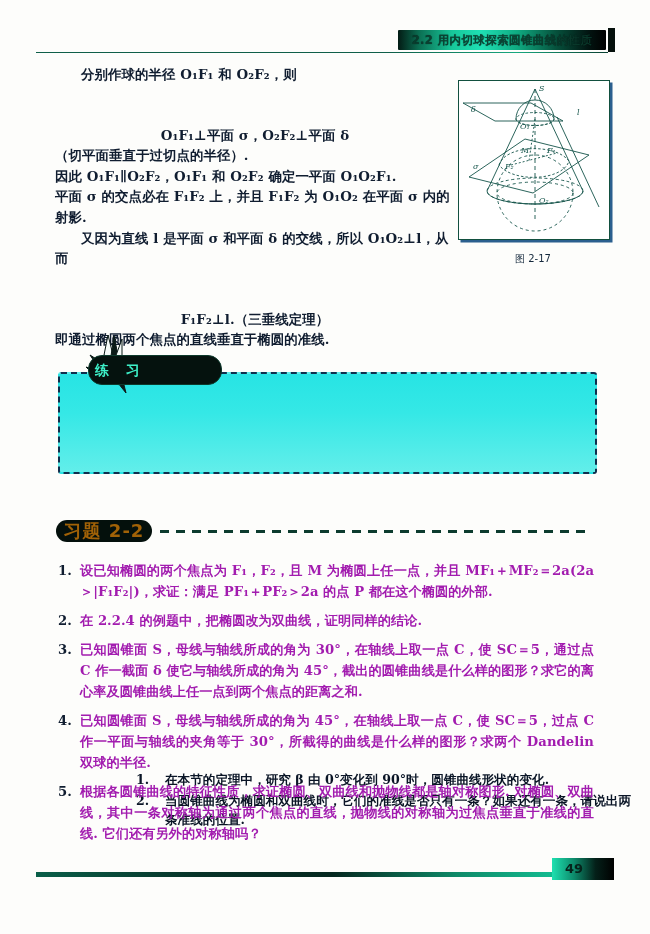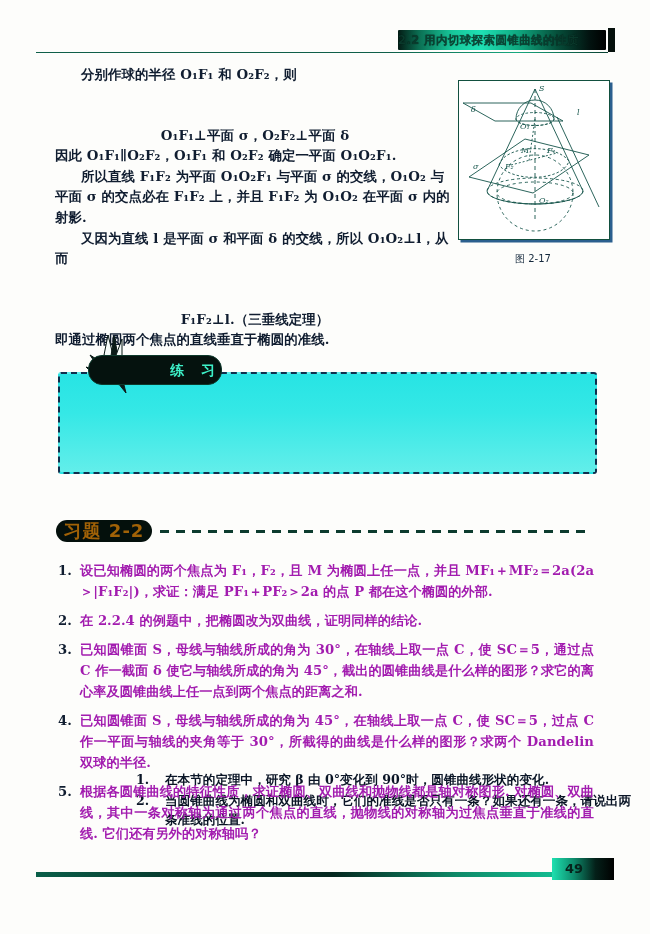--- a/index.html
+++ b/index.html
@@ -35,20 +35,21 @@
         #021310 92%, #000 100%);
     border-radius: 1px;
     overflow: hidden;
   }
   .header-title {
     position: absolute;
     left: 0; top: 0;
     width: 100%;
     height: 20px;
     line-height: 20px;
+    text-align: center;
     font-family: "DejaVu Sans", "Liberation Sans", sans-serif;
     font-weight: bold;
     font-size: 11.5px;
     letter-spacing: 0.4px;
     color: #0a3a2c;
     text-shadow: 0 0 1px rgba(0,0,0,.7);
     white-space: nowrap;
     opacity: .92;
   }
   .header-cap {
@@ -128,21 +129,21 @@
     height: 28px;
     background: #05120e;
     border-radius: 14px;
     border: 1px solid #0d3a2c;
   }
   .practice-pill-label {
     position: absolute;
     left: 0; top: 0;
     width: 132px; height: 28px;
     line-height: 28px;
-    text-align: right;
+    text-align: left;
     color: #3df0c8;
     font-size: 14px;
     font-weight: bold;
     letter-spacing: 6px;
     text-indent: 6px;
     font-family: "DejaVu Sans", "Liberation Sans", sans-serif;
   }
   .quill {
     position: absolute;
     left: 78px;
@@ -272,22 +273,22 @@
 
   <div class="header-band">
     <div class="header-title">2.2  用内切球探索圆锥曲线的性质</div>
   </div>
   <div class="header-cap"></div>
   <div class="header-rule"></div>
 
   <div class="body-col">
     <div class="ln indent">分别作球的半径 O₁F₁ 和 O₂F₂，则</div>
     <div class="ln center-eq">O₁F₁⊥平面 σ，O₂F₂⊥平面 δ</div>
+    <div class="ln">（切平面垂直于过切点的半径）.</div>
     <div class="ln">因此 O₁F₁∥O₂F₂，O₁F₁ 和 O₂F₂ 确定一平面 O₁O₂F₁.</div>
-    <div class="ln indent">所以直线 F₁F₂ 为平面 O₁O₂F₁ 与平面 σ 的交线，O₁O₂ 与</div>
     <div class="ln">平面 σ 的交点必在 F₁F₂ 上，并且 F₁F₂ 为 O₁O₂ 在平面 σ 内的</div>
     <div class="ln">射影.</div>
     <div class="ln indent">又因为直线 l 是平面 σ 和平面 δ 的交线，所以 O₁O₂⊥l，从</div>
     <div class="ln">而</div>
     <div class="ln center-eq">F₁F₂⊥l.（三垂线定理）</div>
     <div class="ln">即通过椭圆两个焦点的直线垂直于椭圆的准线.</div>
   </div>
 
   <div class="figure-box">
     <svg width="148" height="156" viewBox="0 0 148 156">

